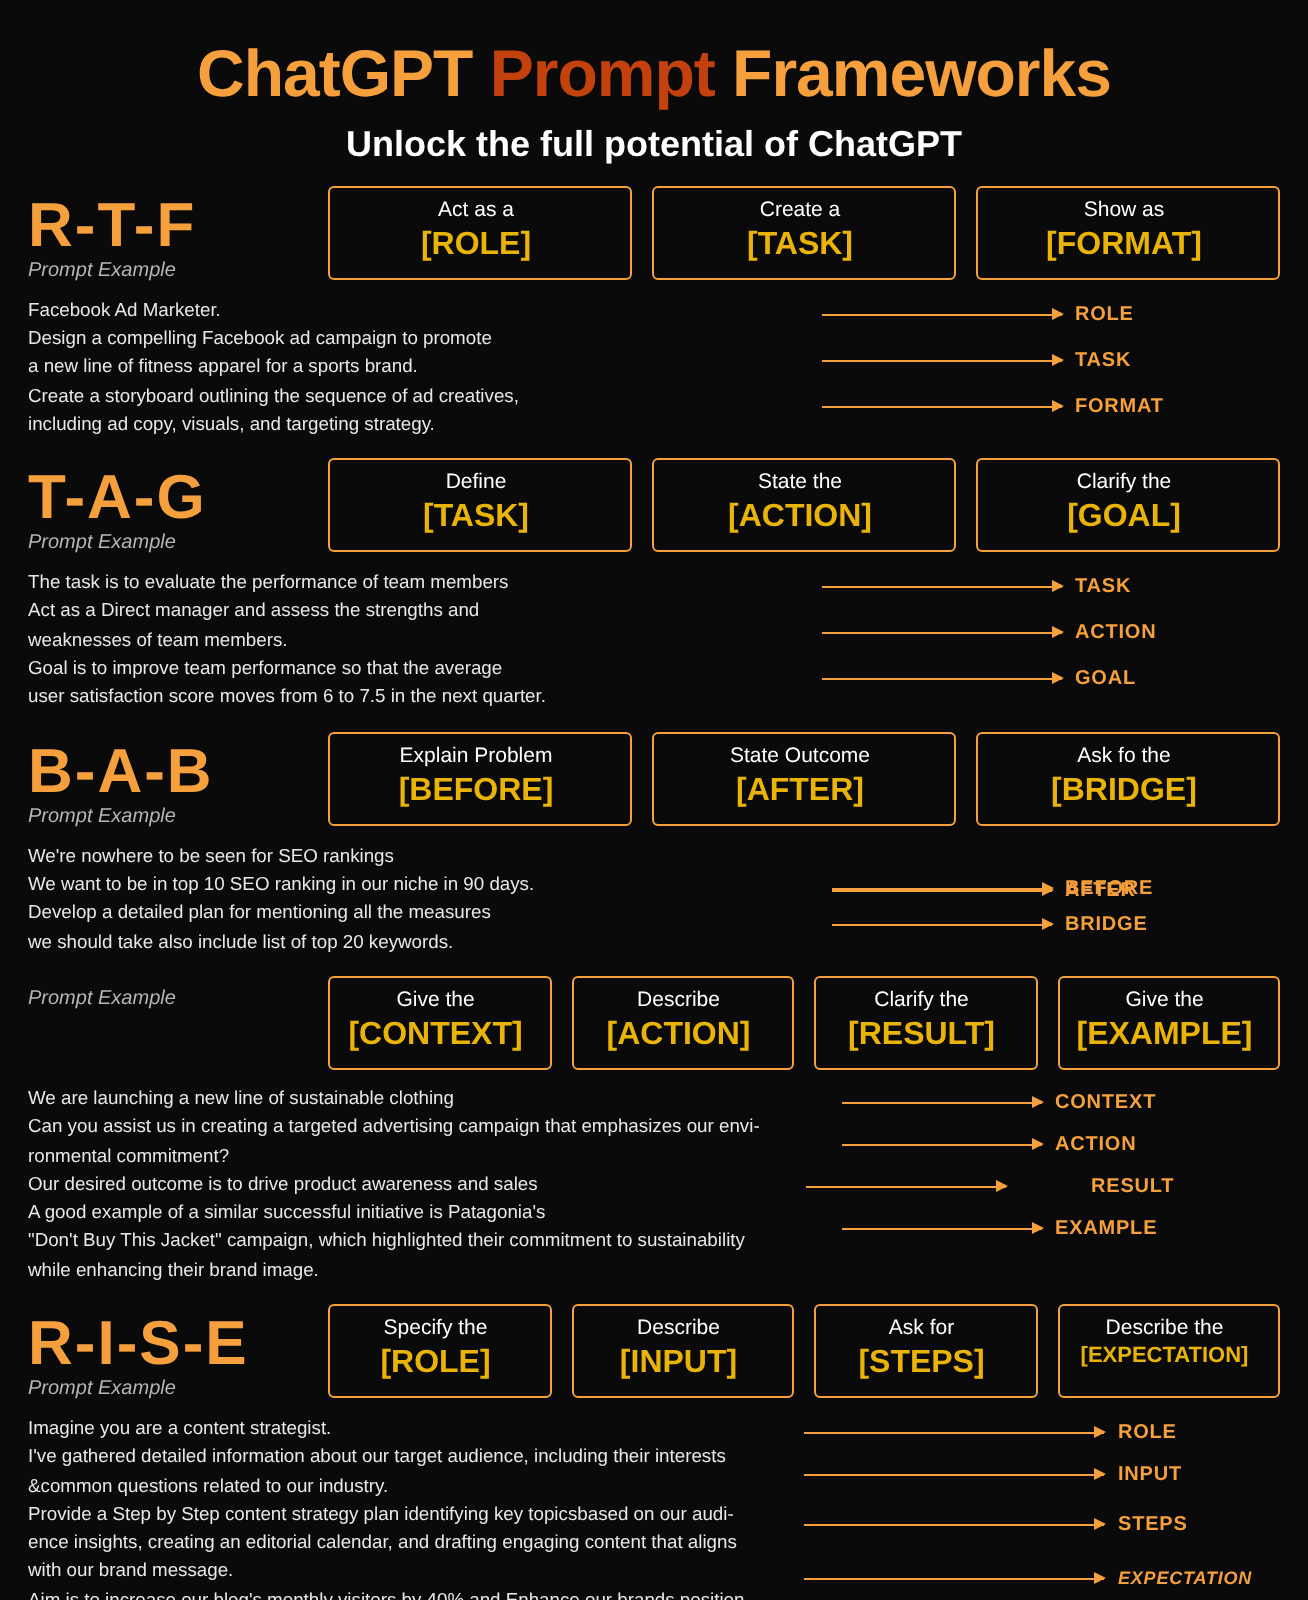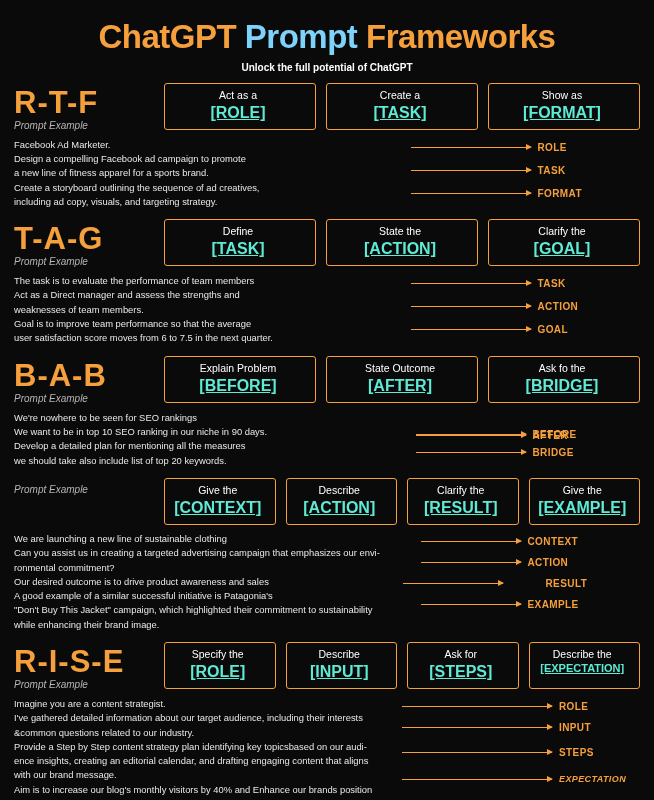--- a/index.html
+++ b/index.html
@@ -22,24 +22,24 @@
     text-align: center;
     padding-top: 20px;
   }
   .title {
     font-size: 33px;
     font-weight: bold;
     letter-spacing: -0.5px;
     line-height: 1.05;
   }
   .title .t-orange { color: #f5a03c; }
-  .title .t-white  { color: #7dd3fc; }
+  .title .t-white  { color: #c2410c; }
   .subtitle {
     margin-top: 7px;
-    font-size: 10px;
+    font-size: 18px;
     font-weight: bold;
     color: #ffffff;
   }
 
   
   .fw {
     position: relative;
     padding: 0 14px;
     margin-top: 10px;
   }
@@ -79,27 +79,26 @@
     min-width: 88px;
     flex: 1 1 0;
     background: #0a0a0a;
   }
   .card-top {
     color: #ffffff;
     font-size: 10.5px;
     line-height: 1.25;
   }
   .card-key {
-    color: #5eead4;
+    color: #eab308;
     font-size: 16px;
     font-weight: bold;
     line-height: 1.25;
     margin-top: 1px;
     white-space: nowrap;
-    text-decoration: underline;
   }
   .card-key.small { font-size: 11px; }
 
   
   .example-wrap {
     position: relative;
     margin-top: 7px;
     min-height: 20px;
   }
   .example-text {

